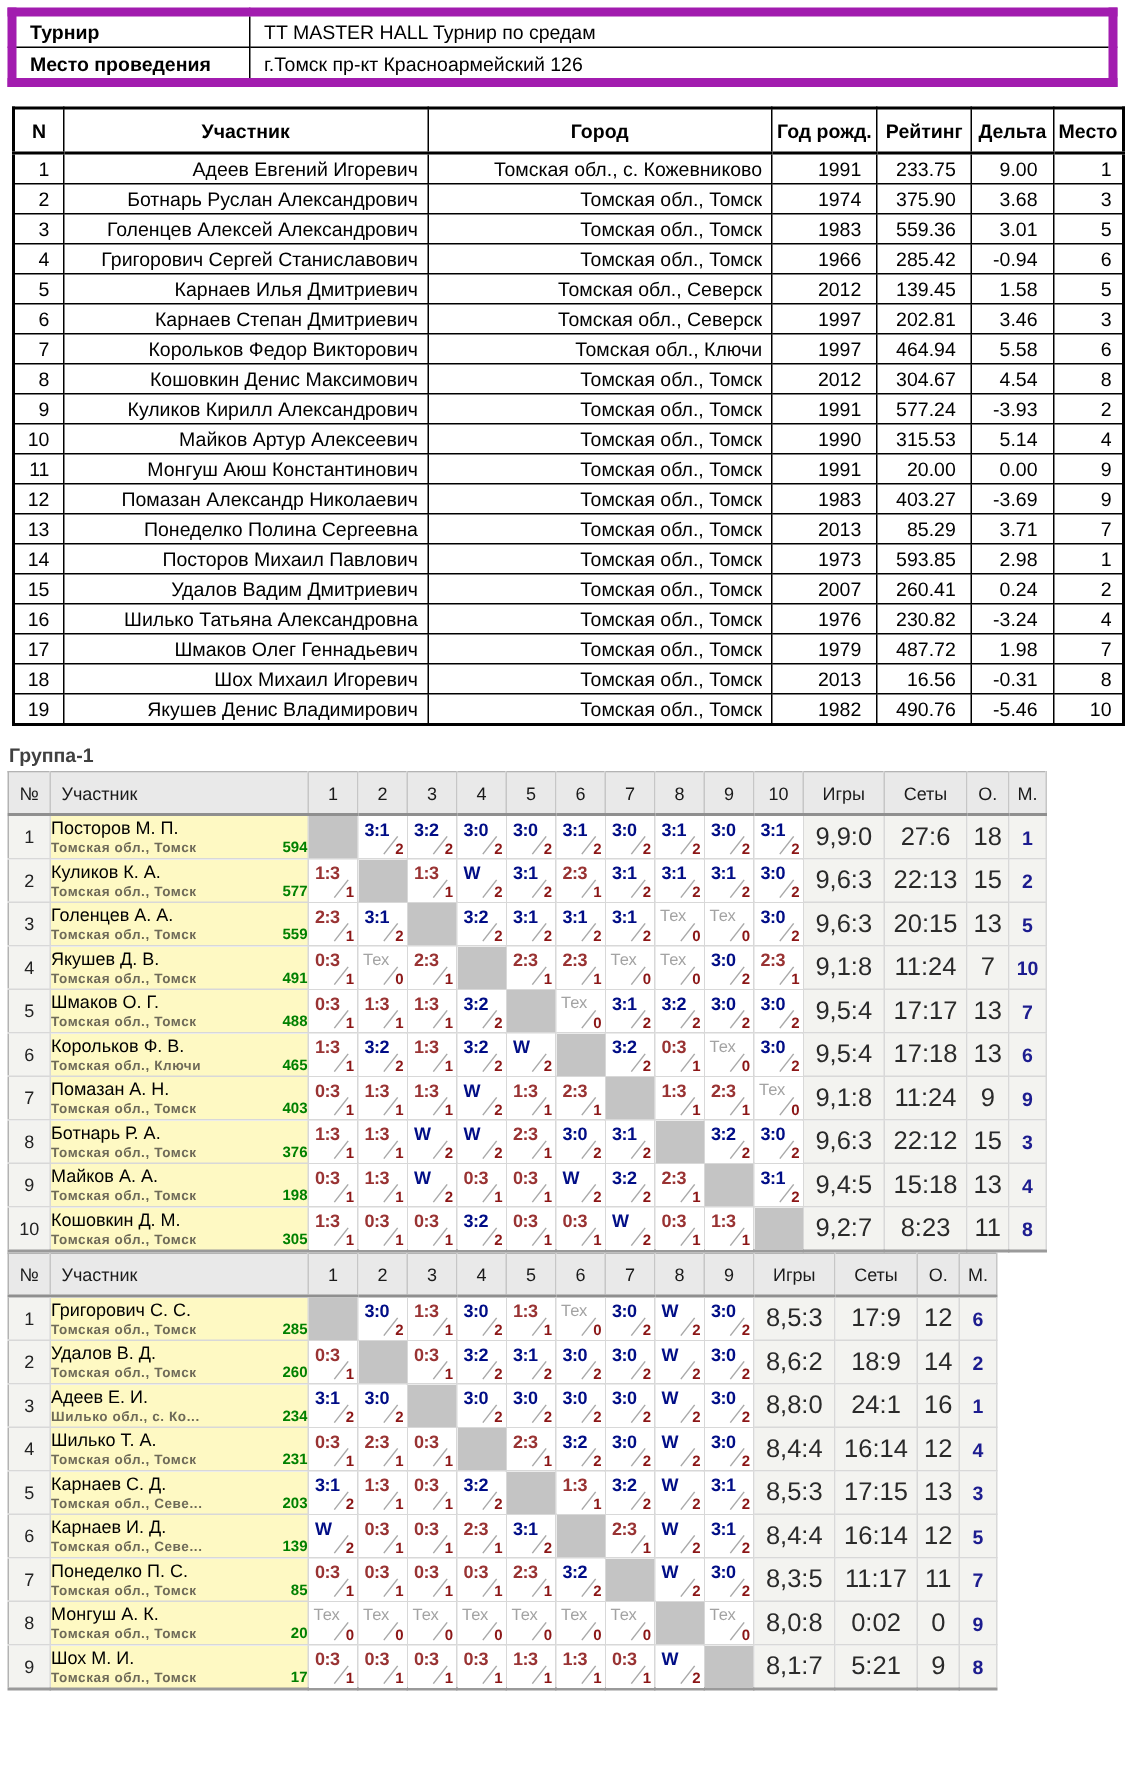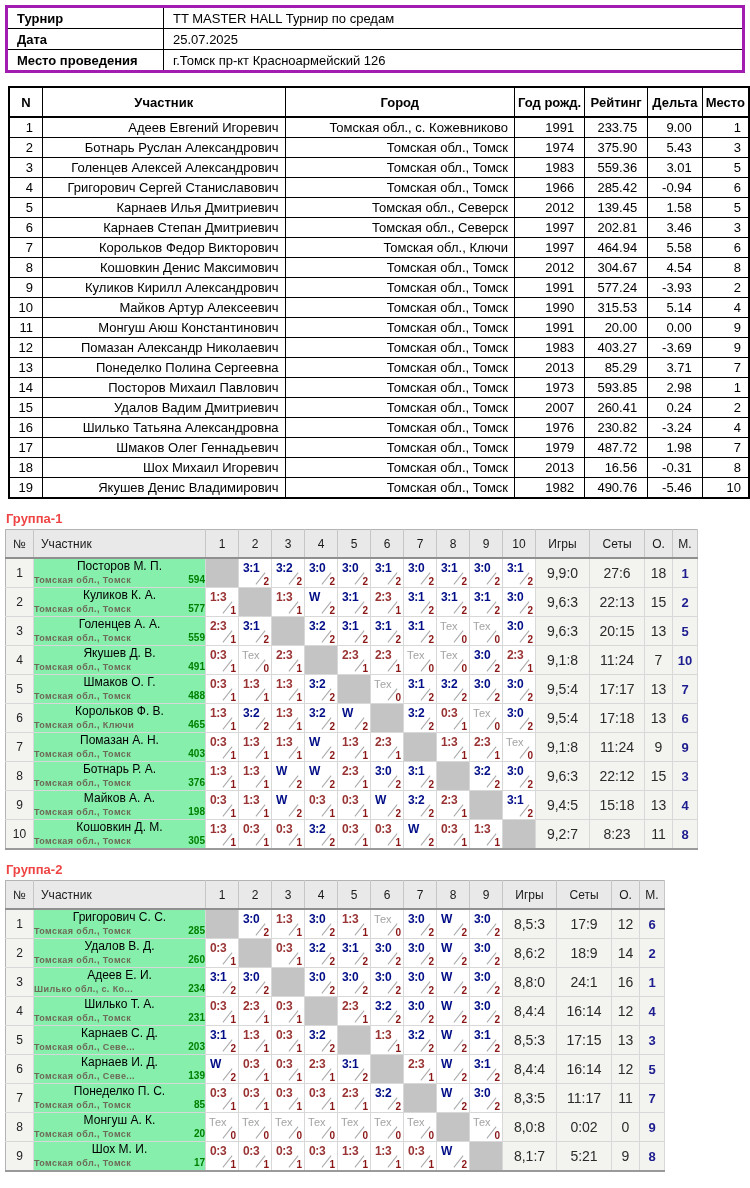--- a/index.html
+++ b/index.html
@@ -2,85 +2,81 @@
 <html style="--win: #000d86; --loss: #993333; --sub: #8b1616; --tech: #a3a3a3; --rating: #008000; --place: #1c1c8f; --city: #6e6a58;"><head>
 <meta charset="utf-8">
 <style>
   html,body{margin:0;padding:0;}
   body{
     width:750px;height:1188px;overflow:hidden;background:#fff;
     font-family:"Liberation Sans", sans-serif;color:#000;
   }
   
   table.info{
-    border-collapse:collapse;border:3px solid #a21caf;
+    border-collapse:collapse;border:6px solid #a21caf;
     margin:5px 0 0 5px;width:740px;table-layout:fixed;
   }
   table.info td{border:1px solid #000;height:20px;font-size:13px;padding:0 4px 0 9px;overflow:hidden;white-space:nowrap;}
   table.info td.lbl{width:142px;font-weight:bold;}
   
   table.plist{
     border-collapse:collapse;border:2px solid #000;
     margin:13px 0 0 8px;table-layout:fixed;
   }
   table.plist th{
     border:1px solid #000;border-bottom:2px solid #000;
     font-size:13px;font-weight:bold;height:28px;text-align:center;padding:0 3px;overflow:hidden;white-space:nowrap;
   }
   table.plist td{border:1px solid #000;font-size:13px;height:19px;padding:0 6px;overflow:hidden;white-space:nowrap;}
   table.plist td.cn{text-align:right;padding-right:9px;}
   table.plist td.cname,table.plist td.ccity{text-align:right;padding-left:9px;}
   table.plist td.cyear,table.plist td.crating,table.plist td.cdelta{text-align:right;padding-right:10px;}
   table.plist td.cplace{text-align:right;padding-right:7px;}
   
-  .gtitle{font-size:13px;font-weight:bold;color:#ef4444;margin:12px 0 3px 6px;}
+  .gtitle{font-size:13px;font-weight:bold;color:#404040;margin:12px 0 3px 6px;}
   table.grp{
     border-collapse:collapse;table-layout:fixed;margin:0 0 0 5px;
     border:1px solid #b3b3b3;border-bottom:2px solid #9a9a9a;
   }
   table.grp th{
     background:#e9e9e9;font-size:12px;font-weight:normal;color:#1a1a1a;
     height:25px;border-right:1px solid #c6c6c6;border-bottom:2px solid #8f8f8f;
     text-align:center;overflow:hidden;white-space:nowrap;
   }
   table.grp th.hpart{text-align:left;padding-left:7px;}
   table.grp td{
     border-right:1px solid #d8d8d8;border-bottom:1px solid #d8d8d8;
     height:28px;padding:0;overflow:hidden;
   }
   td.gnum{text-align:center;font-size:12px;color:#222;background:#f3f3f0;}
-  td.gp{background:#86efac;padding:2px 5px 1px 7px;vertical-align:middle;text-align:center;}
+  td.gp{background:#fef9c3;padding:2px 5px 1px 7px;vertical-align:middle;}
   .gname{font-size:12px;line-height:13px;color:#000;white-space:nowrap;overflow:hidden;}
   .gsub{display:flex;justify-content:space-between;align-items:baseline;line-height:11px;margin-top:1px;}
   .gcity{font-size:9px;font-weight:bold;letter-spacing:.4px;color:var(--city);white-space:nowrap;overflow:hidden;}
   .grating{font-size:10px;font-weight:bold;color:var(--rating);padding-left:4px;}
   td.sc{position:relative;background:#fff;}
   td.sc.d{background:#c4c4c4;}
   td.sc .v{position:absolute;top:2px;left:4px;font-size:12px;font-weight:bold;letter-spacing:-.3px;}
   td.sc.w .v{color:var(--win);}
   td.sc.l .v{color:var(--loss);}
   td.sc.x .v{color:var(--tech);font-weight:normal;font-size:11px;top:3px;left:3px;letter-spacing:0;}
   td.sc .sl{position:absolute;right:3px;bottom:8px;width:15px;height:1px;background:#a9a9a9;transform:rotate(-52deg);}
   td.sc .s{position:absolute;right:2px;bottom:0;font-size:10px;font-weight:bold;color:var(--sub);}
-  td.gg{background:#f3f3f0;text-align:center;font-size:14px;color:#2a2a2a;white-space:nowrap;}
+  td.gg{background:#f3f3f0;text-align:center;font-size:17px;color:#2a2a2a;white-space:nowrap;}
   td.gplace{background:#f3f3f0;text-align:center;font-size:13px;font-weight:bold;color:var(--place);}
 </style>
 </head>
 <body>
 
 <div>
   <table class="info">
     <tbody>
         <tr>
           <td class="lbl">Турнир</td>
           <td class="val">TT MASTER HALL Турнир по средам</td>
-        </tr>
-        <tr>
-          <td class="lbl">Дата</td>
-          <td class="val">25.07.2025</td>
         </tr>
         <tr>
           <td class="lbl">Место проведения</td>
           <td class="val">г.Томск пр-кт Красноармейский 126</td>
         </tr>
       </tbody>
   </table>
 
   <table class="plist">
     <colgroup>
@@ -112,21 +108,21 @@
           <td class="crating">233.75</td>
           <td class="cdelta">9.00</td>
           <td class="cplace">1</td>
         </tr>
         <tr>
           <td class="cn">2</td>
           <td class="cname">Ботнарь Руслан Александрович</td>
           <td class="ccity">Томская обл., Томск</td>
           <td class="cyear">1974</td>
           <td class="crating">375.90</td>
-          <td class="cdelta">5.43</td>
+          <td class="cdelta">3.68</td>
           <td class="cplace">3</td>
         </tr>
         <tr>
           <td class="cn">3</td>
           <td class="cname">Голенцев Алексей Александрович</td>
           <td class="ccity">Томская обл., Томск</td>
           <td class="cyear">1983</td>
           <td class="crating">559.36</td>
           <td class="cdelta">3.01</td>
           <td class="cplace">5</td>
@@ -918,21 +914,20 @@
               <td class="sc d"></td>
               <td class="gg">9,2:7</td>
               <td class="gg">8:23</td>
               <td class="gg">11</td>
               <td class="gplace">8</td>
             </tr>
           </tbody>
         </table>
       </div>
       <div>
-        <div class="gtitle">Группа-2</div>
         <table class="grp">
           <colgroup>
             <col style="width: 28px;">
             <col style="width: 172px;">
             <col style="width: 33px;">
             <col style="width: 33px;">
             <col style="width: 33px;">
             <col style="width: 33px;">
             <col style="width: 33px;">
             <col style="width: 33px;">

